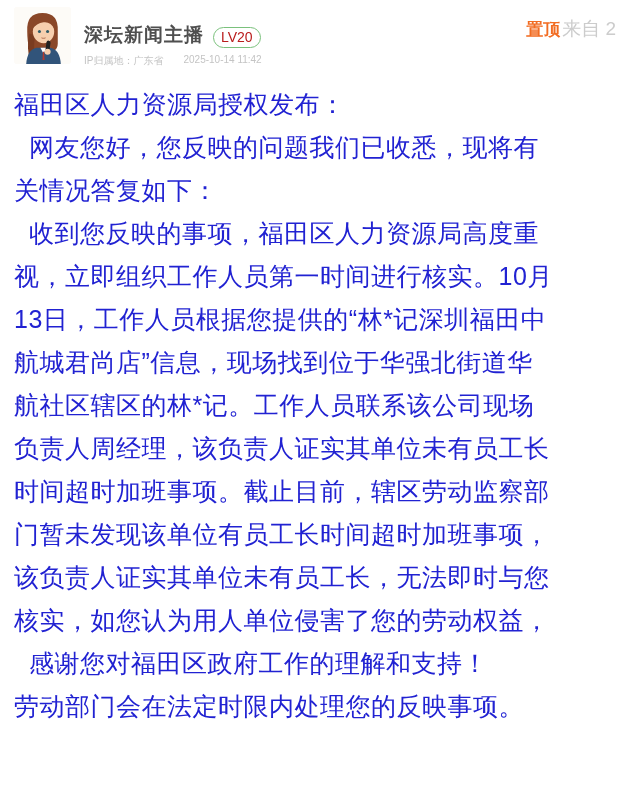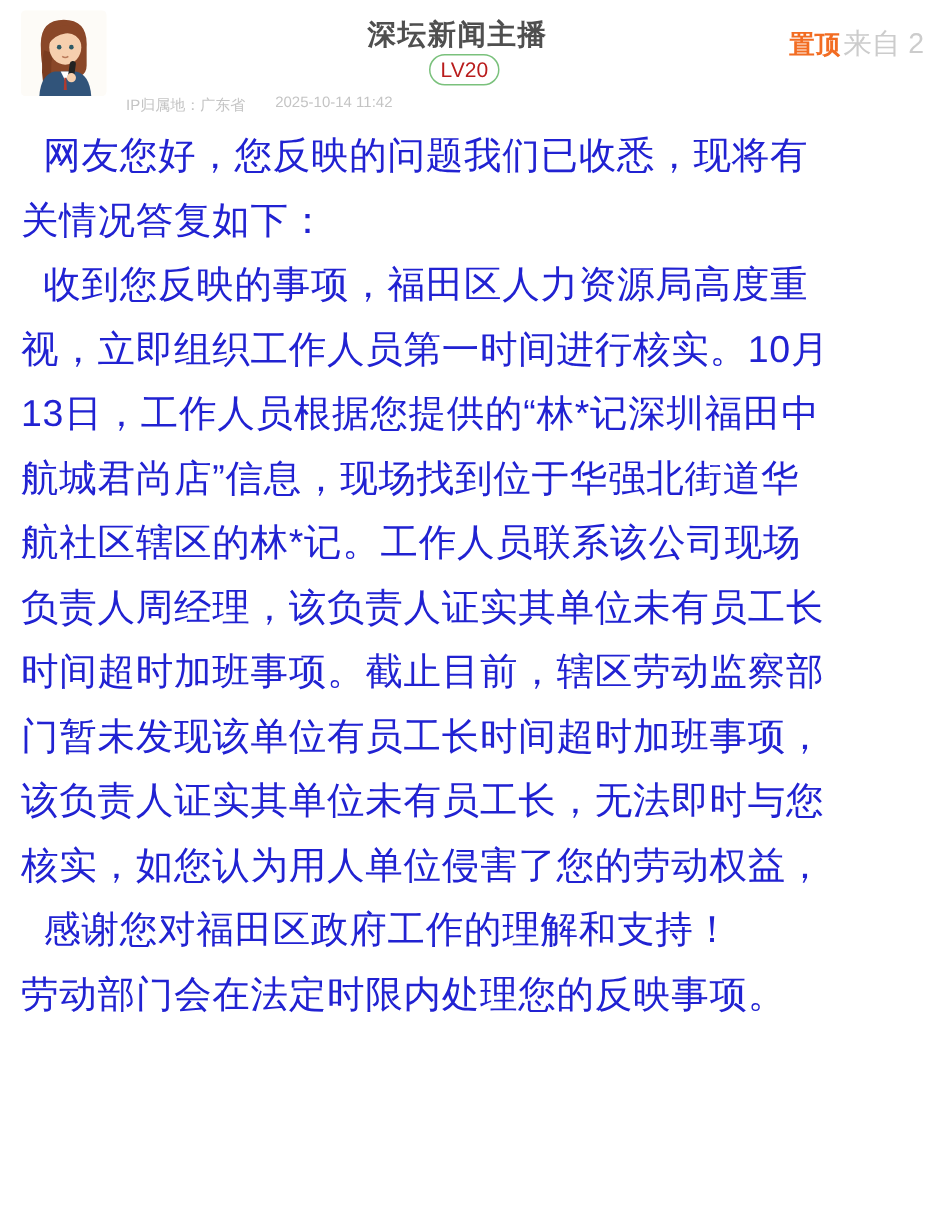--- a/index.html
+++ b/index.html
@@ -15,21 +15,21 @@
   .header{
     position:absolute;top:7px;left:14px;right:8px;
     display:flex;align-items:flex-start;
   }
   .avatar{
     width:57px;height:57px;flex:0 0 57px;
     border-radius:3px;overflow:hidden;background:#fdfbf7;
   }
   .avatar svg{display:block;width:100%;height:100%;}
   .user-info{margin-left:13px;flex:1 1 auto;min-width:0;}
-  .user-row{display:flex;align-items:center;margin-top:3px;flex-direction:column;}
+  .user-row{display:flex;align-items:flex-end;margin-top:15px;}
   .username{
     font-size:19px;font-weight:bold;color:#4f4f4f;
     letter-spacing:1px;
   }
   .level-badge{
     margin-left:9px;
     display:inline-block;
     border:1.5px solid #7ac17c;color:#b91c1c;
     border-radius:12px;
     font-size:14px;line-height:17px;
@@ -107,20 +107,21 @@
     </div>
 
     <div class="header-right">
       <span class="pinned-label">置顶</span>
       <span class="from-label">来自 2</span>
     </div>
 
   </div>
 
   <div class="post-body">
+    <div class="post-line">福田区人力资源局授权发布：</div>
     <div class="post-line">  网友您好，您反映的问题我们已收悉，现将有</div>
     <div class="post-line">关情况答复如下：</div>
     <div class="post-line">  收到您反映的事项，福田区人力资源局高度重</div>
     <div class="post-line">视，立即组织工作人员第一时间进行核实。10月</div>
     <div class="post-line">13日，工作人员根据您提供的“林*记深圳福田中</div>
     <div class="post-line">航城君尚店”信息，现场找到位于华强北街道华</div>
     <div class="post-line">航社区辖区的林*记。工作人员联系该公司现场</div>
     <div class="post-line">负责人周经理，该负责人证实其单位未有员工长</div>
     <div class="post-line">时间超时加班事项。截止目前，辖区劳动监察部</div>
     <div class="post-line">门暂未发现该单位有员工长时间超时加班事项，</div>

